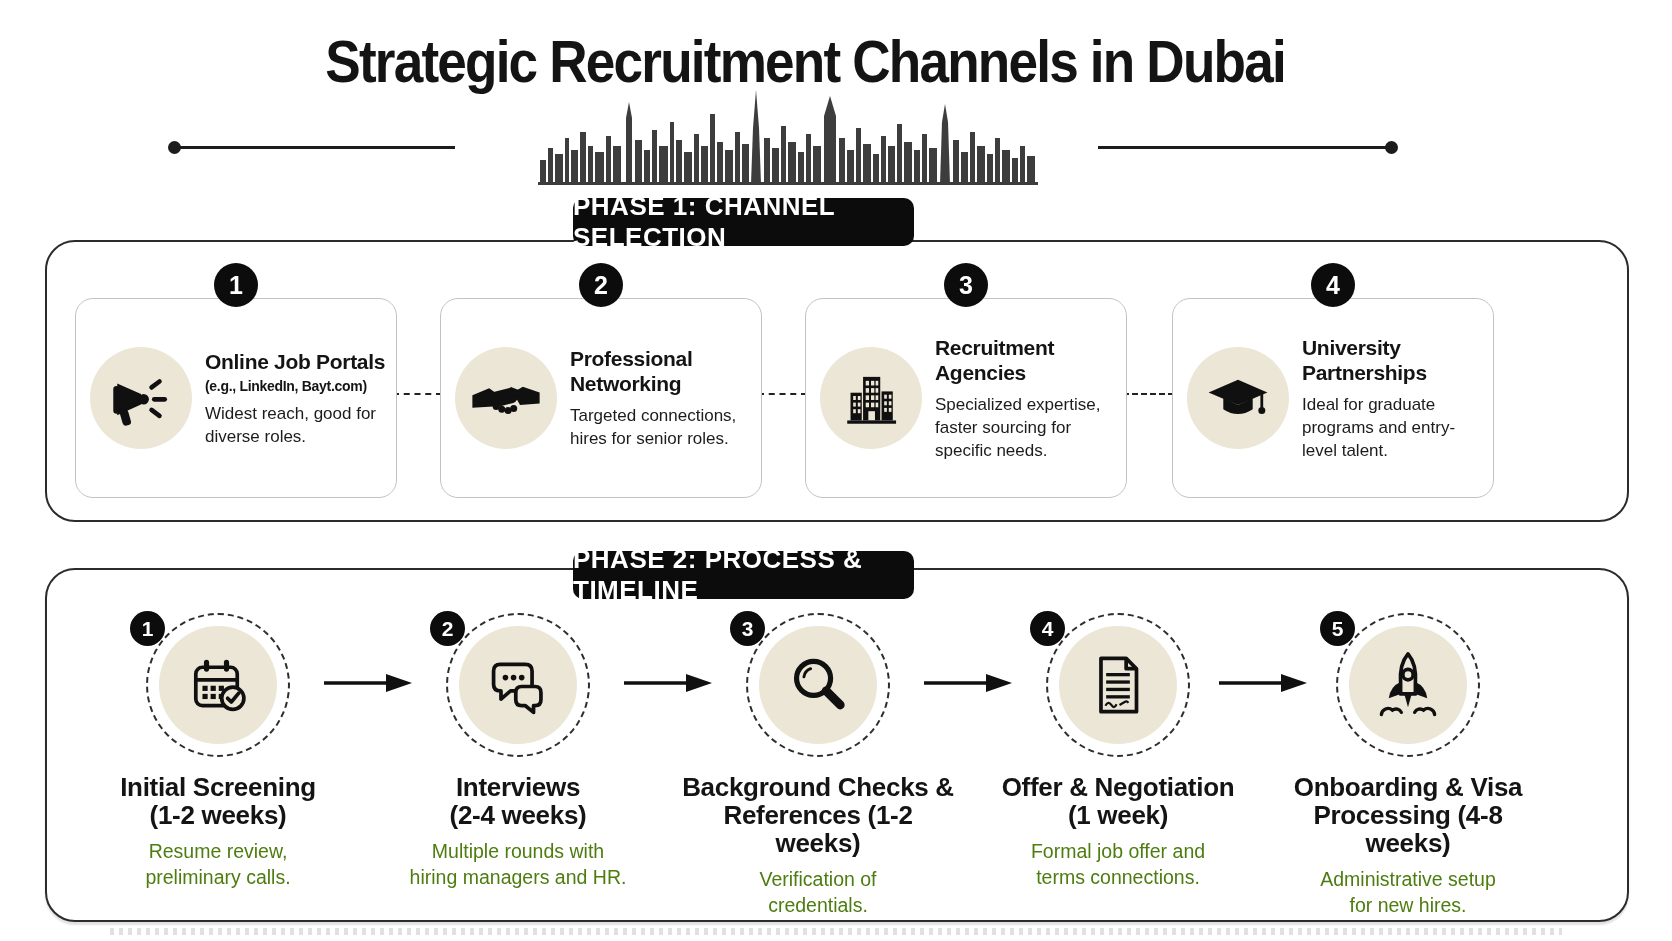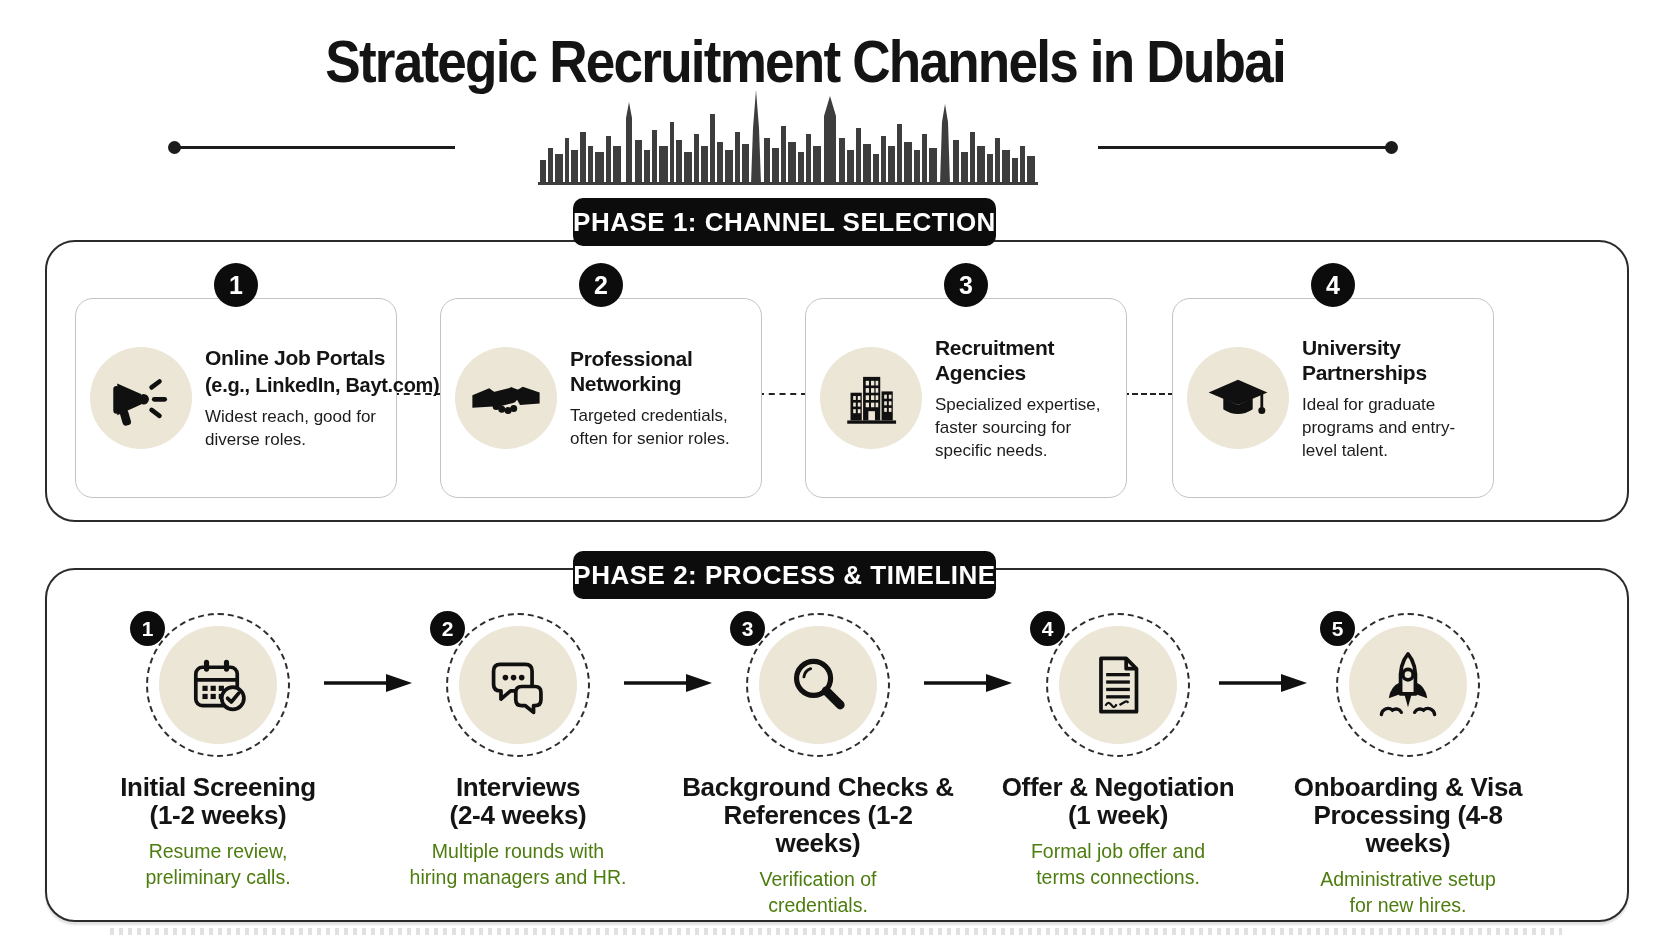--- a/index.html
+++ b/index.html
@@ -12,21 +12,21 @@
   .main-title span{display:inline-block;transform:scaleX(.9);}
   .rule{position:absolute;top:146px;height:3px;background:#1c1c1c;}
   .rule-left{left:172px;width:283px;}
   .rule-right{left:1098px;width:296px;}
   .rule .dot{position:absolute;top:-5px;width:13px;height:13px;border-radius:50%;background:#1c1c1c;}
   .rule-left .dot{left:-4px;}
   .rule-right .dot{right:-4px;}
   .skyline{position:absolute;left:538px;top:88px;}
 
   
-  .phase-banner{position:absolute;left:573px;width:423px;height:48px;background:#0c0c0c;
+  .phase-banner{position:absolute;left:573px;width:341px;height:48px;background:#0c0c0c;
     border-radius:10px;color:#fff;display:flex;align-items:center;justify-content:center;
     font-size:26px;font-weight:bold;letter-spacing:.5px;z-index:5;}
   .banner1{top:198px;}
   .banner2{top:537px;margin-top:14px;}
 
   
   .phase-box{position:absolute;left:45px;width:1580px;border:2.5px solid #2b2b2b;border-radius:30px;background:#fff;}
   .box1{top:240px;height:278px;}
   .box2{top:568px;height:350px;box-shadow:0 3px 2px rgba(0,0,0,.12);}
 
@@ -35,21 +35,21 @@
     border:1.5px solid #c3c3c3;border-radius:18px;z-index:2;}
   .card1{left:75px;} .card2{left:440px;} .card3{left:805px;} .card4{left:1172px;}
   .badge{position:absolute;left:50%;top:-36px;transform:translateX(-50%);
     width:44px;height:44px;border-radius:50%;background:#0c0c0c;color:#fff;
     display:flex;align-items:center;justify-content:center;font-size:25px;font-weight:bold;}
   .card-body{display:flex;align-items:center;gap:13px;padding:14px 10px 10px 14px;height:170px;}
   .icon-circle{width:102px;height:102px;border-radius:50%;background:#ece6d6;
     flex:0 0 auto;display:flex;align-items:center;justify-content:center;}
   .card-text{flex:1;min-width:0;}
   .card-title{font-size:21px;font-weight:bold;line-height:25px;letter-spacing:-.3px;}
-  .card-sub{font-size:20px;font-weight:bold;letter-spacing:-.3px;margin-top:4px;white-space:nowrap;}
+  .card-sub{font-size:14px;font-weight:bold;letter-spacing:-.3px;margin-top:4px;white-space:nowrap;}
   .card-desc{font-size:17px;line-height:23px;margin-top:8px;color:#1c1c1c;}
   .connector{position:absolute;top:393px;border-top:2.5px dashed #222;z-index:1;}
   .conn1{left:393px;width:49px;} .conn2{left:758px;width:49px;} .conn3{left:1123px;width:51px;}
 
   
   .step{position:absolute;top:611px;width:280px;text-align:center;}
   .step-badge{position:absolute;left:52px;top:0;width:35px;height:35px;border-radius:50%;
     background:#0c0c0c;color:#fff;display:flex;align-items:center;justify-content:center;
     font-size:21px;font-weight:bold;z-index:3;}
   .step-circle{width:140px;height:140px;margin:2px auto 0;border:2.5px dashed #2d2d2d;border-radius:50%;
@@ -186,21 +186,21 @@
         <rect x="28" y="38" width="38" height="22" rx="8" transform="rotate(-14 47 49)"></rect>
         <circle cx="36" cy="62" r="5"></circle>
           <circle cx="44" cy="66" r="5"></circle>
         <circle cx="53" cy="68" r="5"></circle>
           <circle cx="61" cy="65" r="5"></circle>
         <polygon points="56,34 72,40 62,50"></polygon>
       </svg>
     </div>
     <div class="card-text">
       <div class="card-title">Professional Networking</div>
-      <div class="card-desc">Targeted credentials, often for senior roles.</div>
+      <div class="card-desc">Targeted connections, hires for senior roles.</div>
     </div>
   </div>
 </div>
 
 <div class="card card3">
   <div class="badge">3</div>
   <div class="card-body">
     <div class="icon-circle">
       <svg width="66" height="66" viewBox="0 0 100 100" fill="#101010">
         <rect x="38" y="18" width="26" height="66"></rect>

